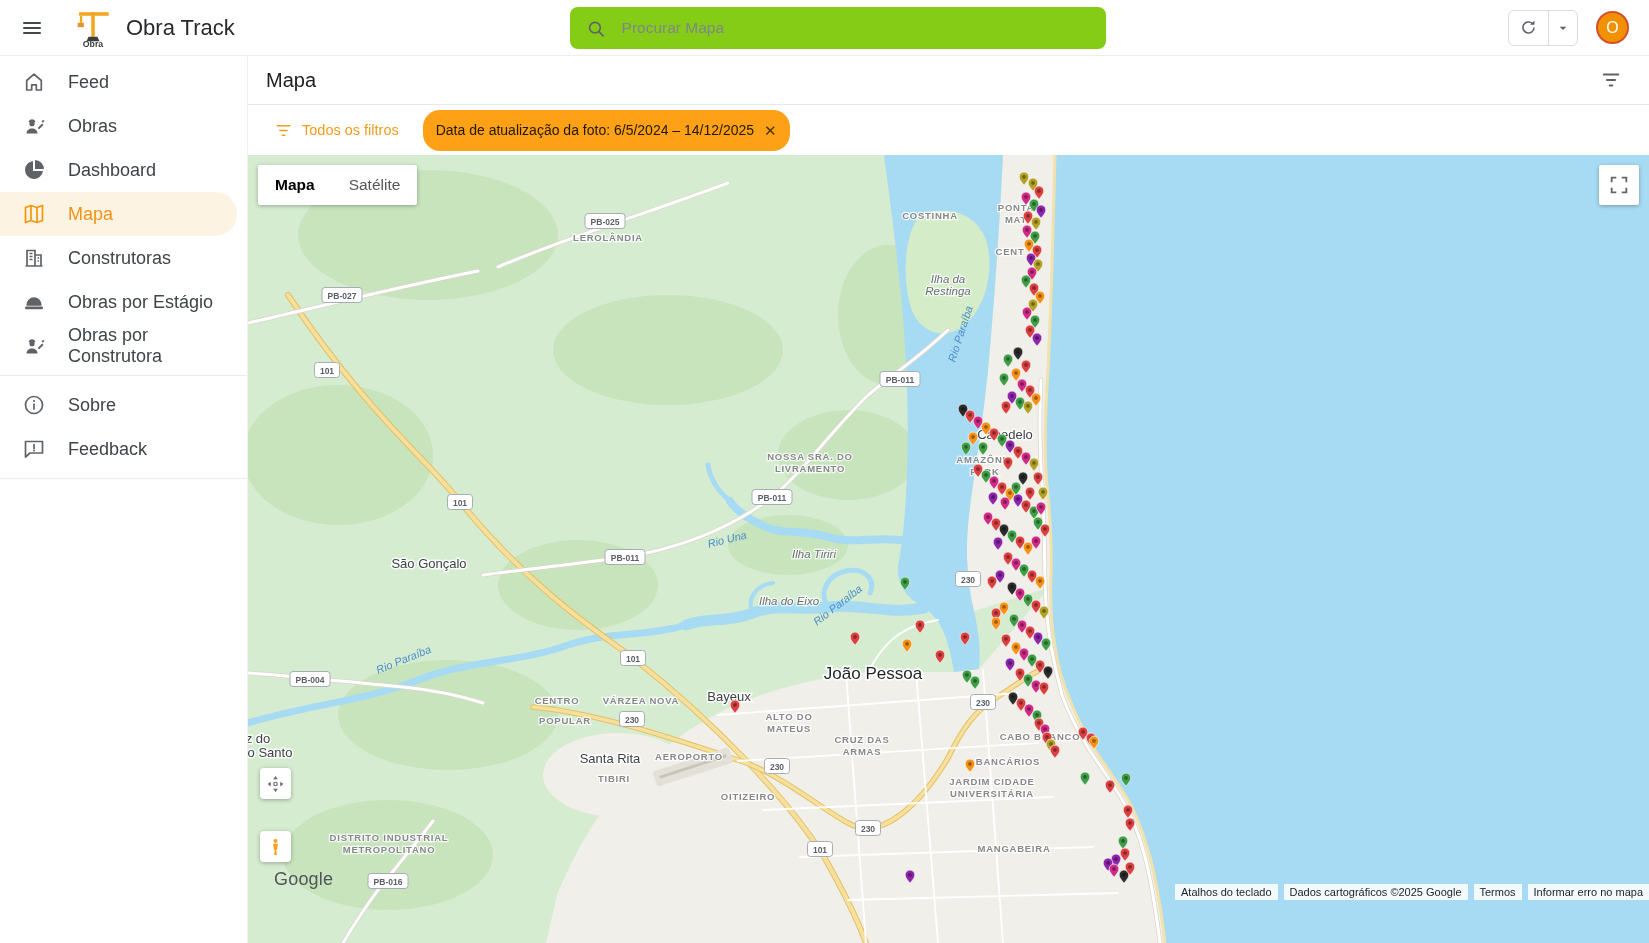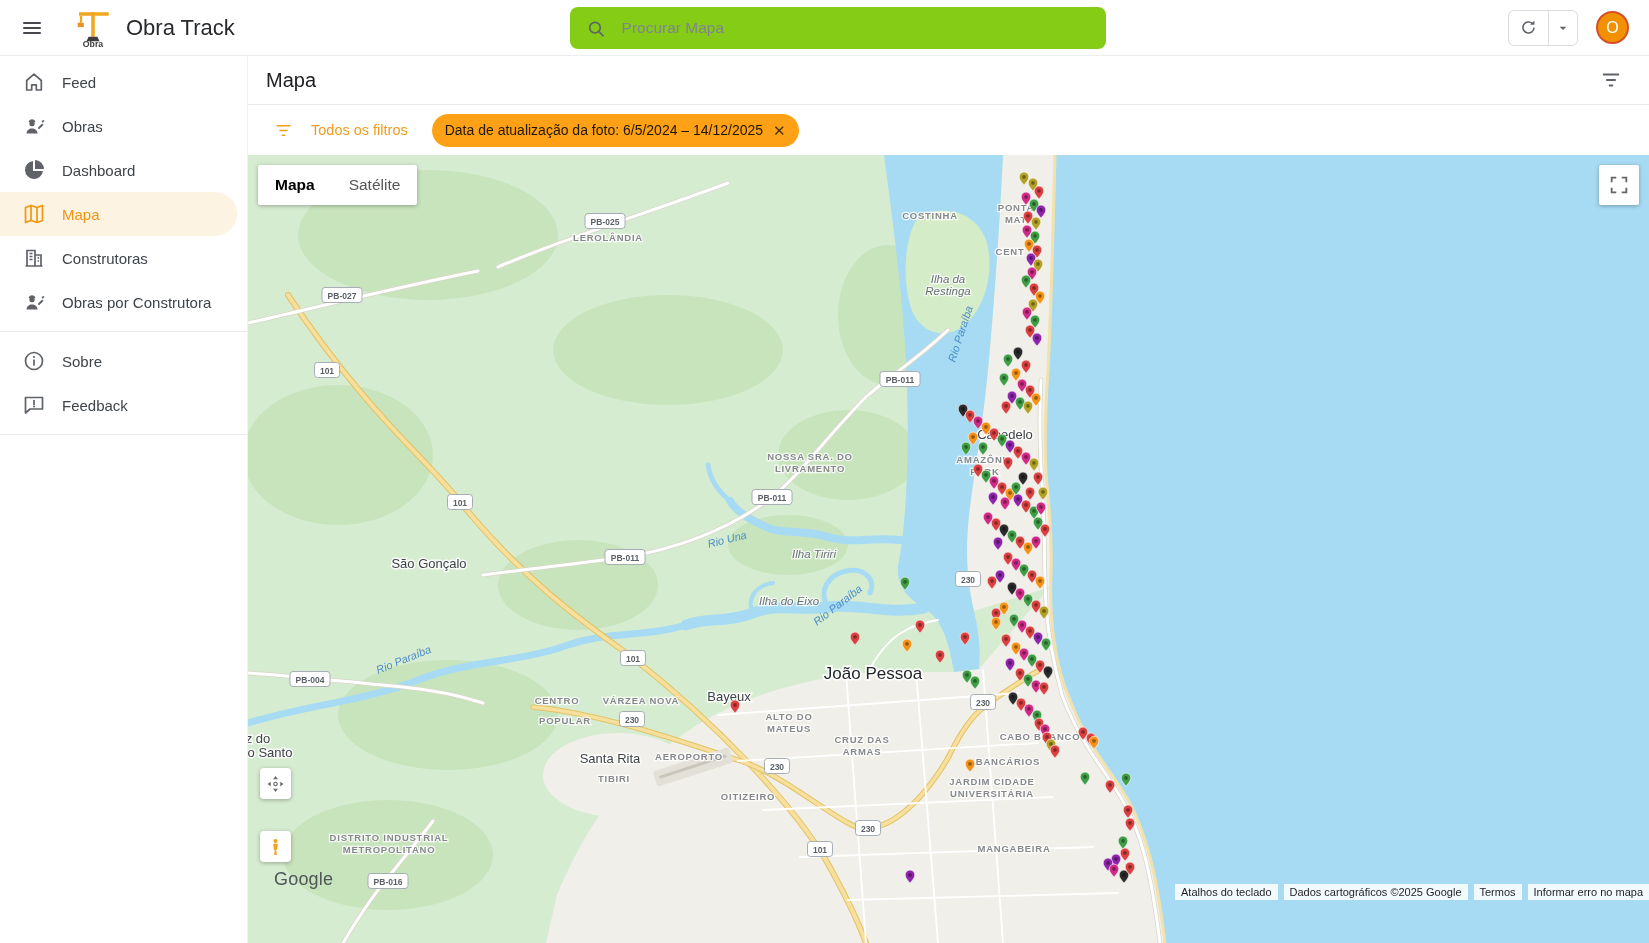--- a/index.html
+++ b/index.html
@@ -23,36 +23,36 @@
   .top-right { margin-left:auto; display:flex; align-items:center; gap:18px; padding-right:8px; }
   .sync-group { display:flex; height:36px; border:1px solid #dadce0; border-radius:6px; background:#fff; overflow:hidden; }
   .sync-main { width:40px; border:none; background:none; cursor:pointer; display:flex; align-items:center; justify-content:center; border-right:1px solid #dadce0; }
   .sync-caret { width:28px; border:none; background:none; cursor:pointer; display:flex; align-items:center; justify-content:center; }
   .avatar { width:33px; height:33px; border-radius:50%; background:#f29100; border:2px solid #d4502a;
             color:#fff; display:flex; align-items:center; justify-content:center;
             font-size:16px; font-weight:500; cursor:pointer; }
   
   .layout { display:flex; height:887px; }
   .sidebar { width:248px; flex:none; padding-top:4px; border-right:1px solid #f1f2f3; }
-  .side-item { height:44px; display:flex; align-items:center; gap:16px; padding-left:22px;
-               margin-right:10px; border-radius:0 22px 22px 0; font-size:15px; color:#3f4449; cursor:pointer; }
+  .side-item { height:44px; display:flex; align-items:center; gap:22px; padding-left:22px;
+               margin-right:10px; border-radius:0 22px 22px 0; font-size:18px; color:#3f4449; cursor:pointer; }
   .side-item svg { width:24px; height:24px; flex:none; color:#5f6368; }
   .side-item.active { background:#fdf3e2; color:#ef9413; font-weight:500; }
   .side-item.active svg { color:#f2960f; }
   .side-divider { height:1px; background:#e8eaec; margin:7px 0; }
   .main { flex:1; min-width:0; display:flex; flex-direction:column; }
   .page-header { height:49px; flex:none; display:flex; align-items:center; padding:0 18px;
                  border-bottom:1px solid #e6e8ea; }
   .page-title { font-size:20px; color:#202124; }
   .header-filter { margin-left:auto; }
   .filter-bar { height:50px; flex:none; display:flex; align-items:center; gap:18px; padding:0 20px; background:#fff; }
-  .all-filters { display:flex; align-items:center; gap:18px; color:#f09d1c; font-size:14.5px;
+  .all-filters { display:flex; align-items:center; gap:9px; color:#f09d1c; font-size:14.5px;
                  cursor:pointer; border:none; background:none; font-family:inherit; }
   .chip { display:flex; align-items:center; gap:10px; background:#ffa117; border-radius:17px;
-          height:33px; padding:0 13px; font-size:14px; color:#201703; }
+          height:41px; padding:0 13px; font-size:14px; color:#201703; }
   .chip-close { border:none; background:none; cursor:pointer; font-size:15px; color:#4a3500;
                 padding:0; line-height:1; font-family:inherit; }
   
   .map-wrap { flex:1; position:relative; overflow:hidden; background:#d6ecd0; }
   svg.basemap { position:absolute; inset:0; width:100%; height:100%; display:block; }
   .map-type { position:absolute; top:10px; left:10px; height:40px; background:#fff; border-radius:2px;
               box-shadow:0 1px 4px rgba(0,0,0,.3); display:flex; align-items:stretch; }
   .map-type button { border:none; background:none; padding:0 17px; font-size:15.5px; cursor:pointer;
                      font-family:inherit; color:#565656; }
   .map-type button.sel { font-weight:700; color:#000; }
@@ -158,20 +158,27 @@
           <path d="M9 3.5v15M15 5.5v15"></path>
         </svg>
       <span>Mapa</span>
     </div>
     <div class="side-item">
       <svg viewBox="0 0 24 24" fill="none" stroke="currentColor" stroke-width="1.7">
           <path d="M5 20V4.5h8V20M13 9h6v11M3.5 20h17"></path>
           <path d="M7.5 7.5h3M7.5 10.5h3M7.5 13.5h3M15.5 12h1.5M15.5 15h1.5" stroke-width="1.4"></path>
         </svg>
       <span>Construtoras</span>
+    </div>
+    <div class="side-item">
+      <svg viewBox="0 0 24 24" fill="currentColor">
+          <path d="M4.5 14.8a7.5 7.5 0 0 1 15 0v1h-15z"></path>
+          <rect x="3" y="16.6" width="18" height="2.6" rx="1.3"></rect>
+        </svg>
+      <span>Obras por Estágio</span>
     </div>
     <div class="side-item">
       <svg viewBox="0 0 24 24" fill="currentColor">
           <circle cx="10" cy="9.7" r="2.6"></circle>
           <path d="M6.6 8.3c.3-1.7 1.7-3 3.4-3s3.1 1.3 3.4 3z"></path>
           <path d="M4.5 19.5c0-3 2.5-5 5.5-5s5.5 2 5.5 5z"></path>
           <path d="M15.7 13.9l4.4-4.4 1.4 1.4-4.4 4.4z"></path>
           <path d="M20.8 8.8l1.7-1.7-1.3-1.3-1.7 1.7z"></path>
         </svg>
       <span>Obras por Construtora</span>

